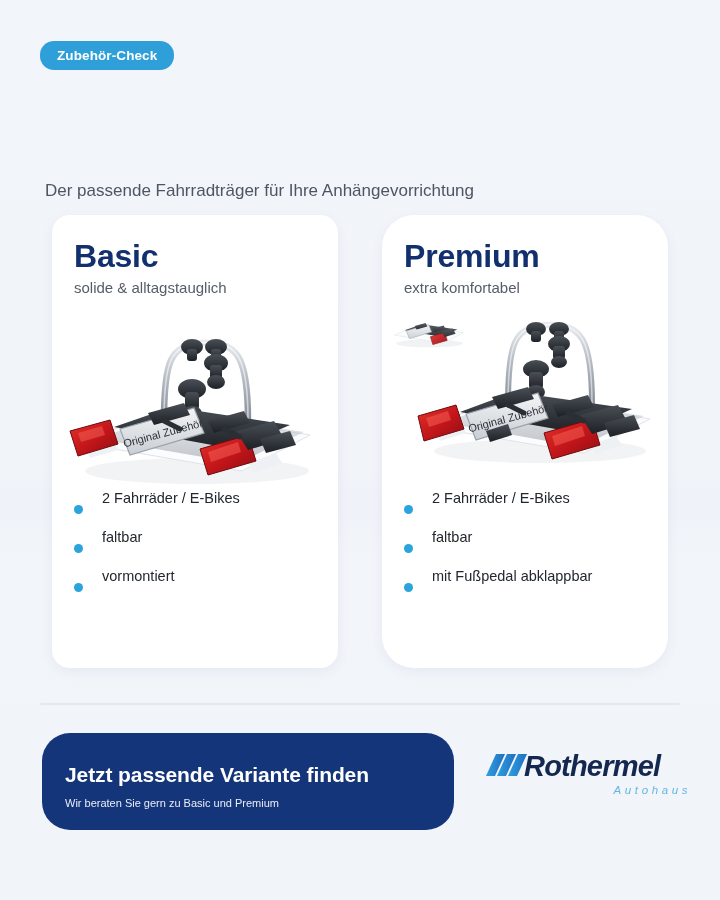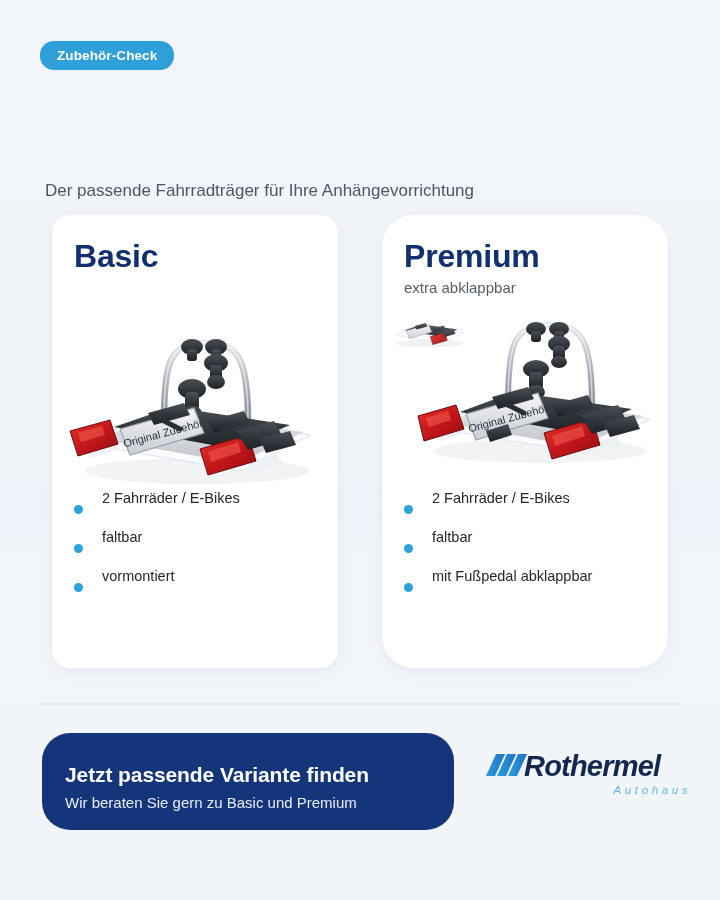--- a/index.html
+++ b/index.html
@@ -177,21 +177,21 @@
     line-height: 26px;
     font-weight: bold;
     color: #ffffff;
     letter-spacing: -0.1px;
     white-space: nowrap;
   }
   .cta-sub {
     position: absolute;
     left: 23px;
     top: 60px;
-    font-size: 15px;
+    font-size: 11px;
     line-height: 20px;
     color: #e8edf7;
     white-space: nowrap;
   }
 
   .logo {
     position: absolute;
     left: 484px;
     top: 746px;
     width: 214px;
@@ -202,20 +202,21 @@
 </head>
 <body>
 
 <div class="page">
 
   <div class="badge">Zubehör-Check</div>
   <p class="subline">Der passende Fahrradträger für Ihre Anhängevorrichtung</p>
 
   <div class="card left">
     <div class="card-title">Basic</div>
+    <div class="card-sub">solide &amp; alltagstauglich</div>
 
     <div class="product">
       <svg viewBox="0 0 286 195" xmlns="http://www.w3.org/2000/svg">
         <defs>
           <linearGradient id="metalA" x1="0" y1="0" x2="0" y2="1">
             <stop offset="0%" stop-color="#e9ecef"></stop>
             <stop offset="45%" stop-color="#b6bcc4"></stop>
             <stop offset="100%" stop-color="#848c96"></stop>
           </linearGradient>
           <linearGradient id="plateA" x1="0" y1="0" x2="0" y2="1">
@@ -293,21 +294,21 @@
       </li>
       <li class="feature">
         <span class="dot"></span>
         <span>vormontiert</span>
       </li>
     </ul>
   </div>
 
   <div class="card right">
     <div class="card-title">Premium</div>
-    <div class="card-sub">extra abklappbar</div>
+    <div class="card-sub">extra komfortabel</div>
 
     <div class="product">
       <svg viewBox="0 0 286 195" xmlns="http://www.w3.org/2000/svg">
         <defs>
           <linearGradient id="metalB" x1="0" y1="0" x2="0" y2="1">
             <stop offset="0%" stop-color="#e9ecef"></stop>
             <stop offset="45%" stop-color="#b6bcc4"></stop>
             <stop offset="100%" stop-color="#848c96"></stop>
           </linearGradient>
           <linearGradient id="plateB" x1="0" y1="0" x2="0" y2="1">

